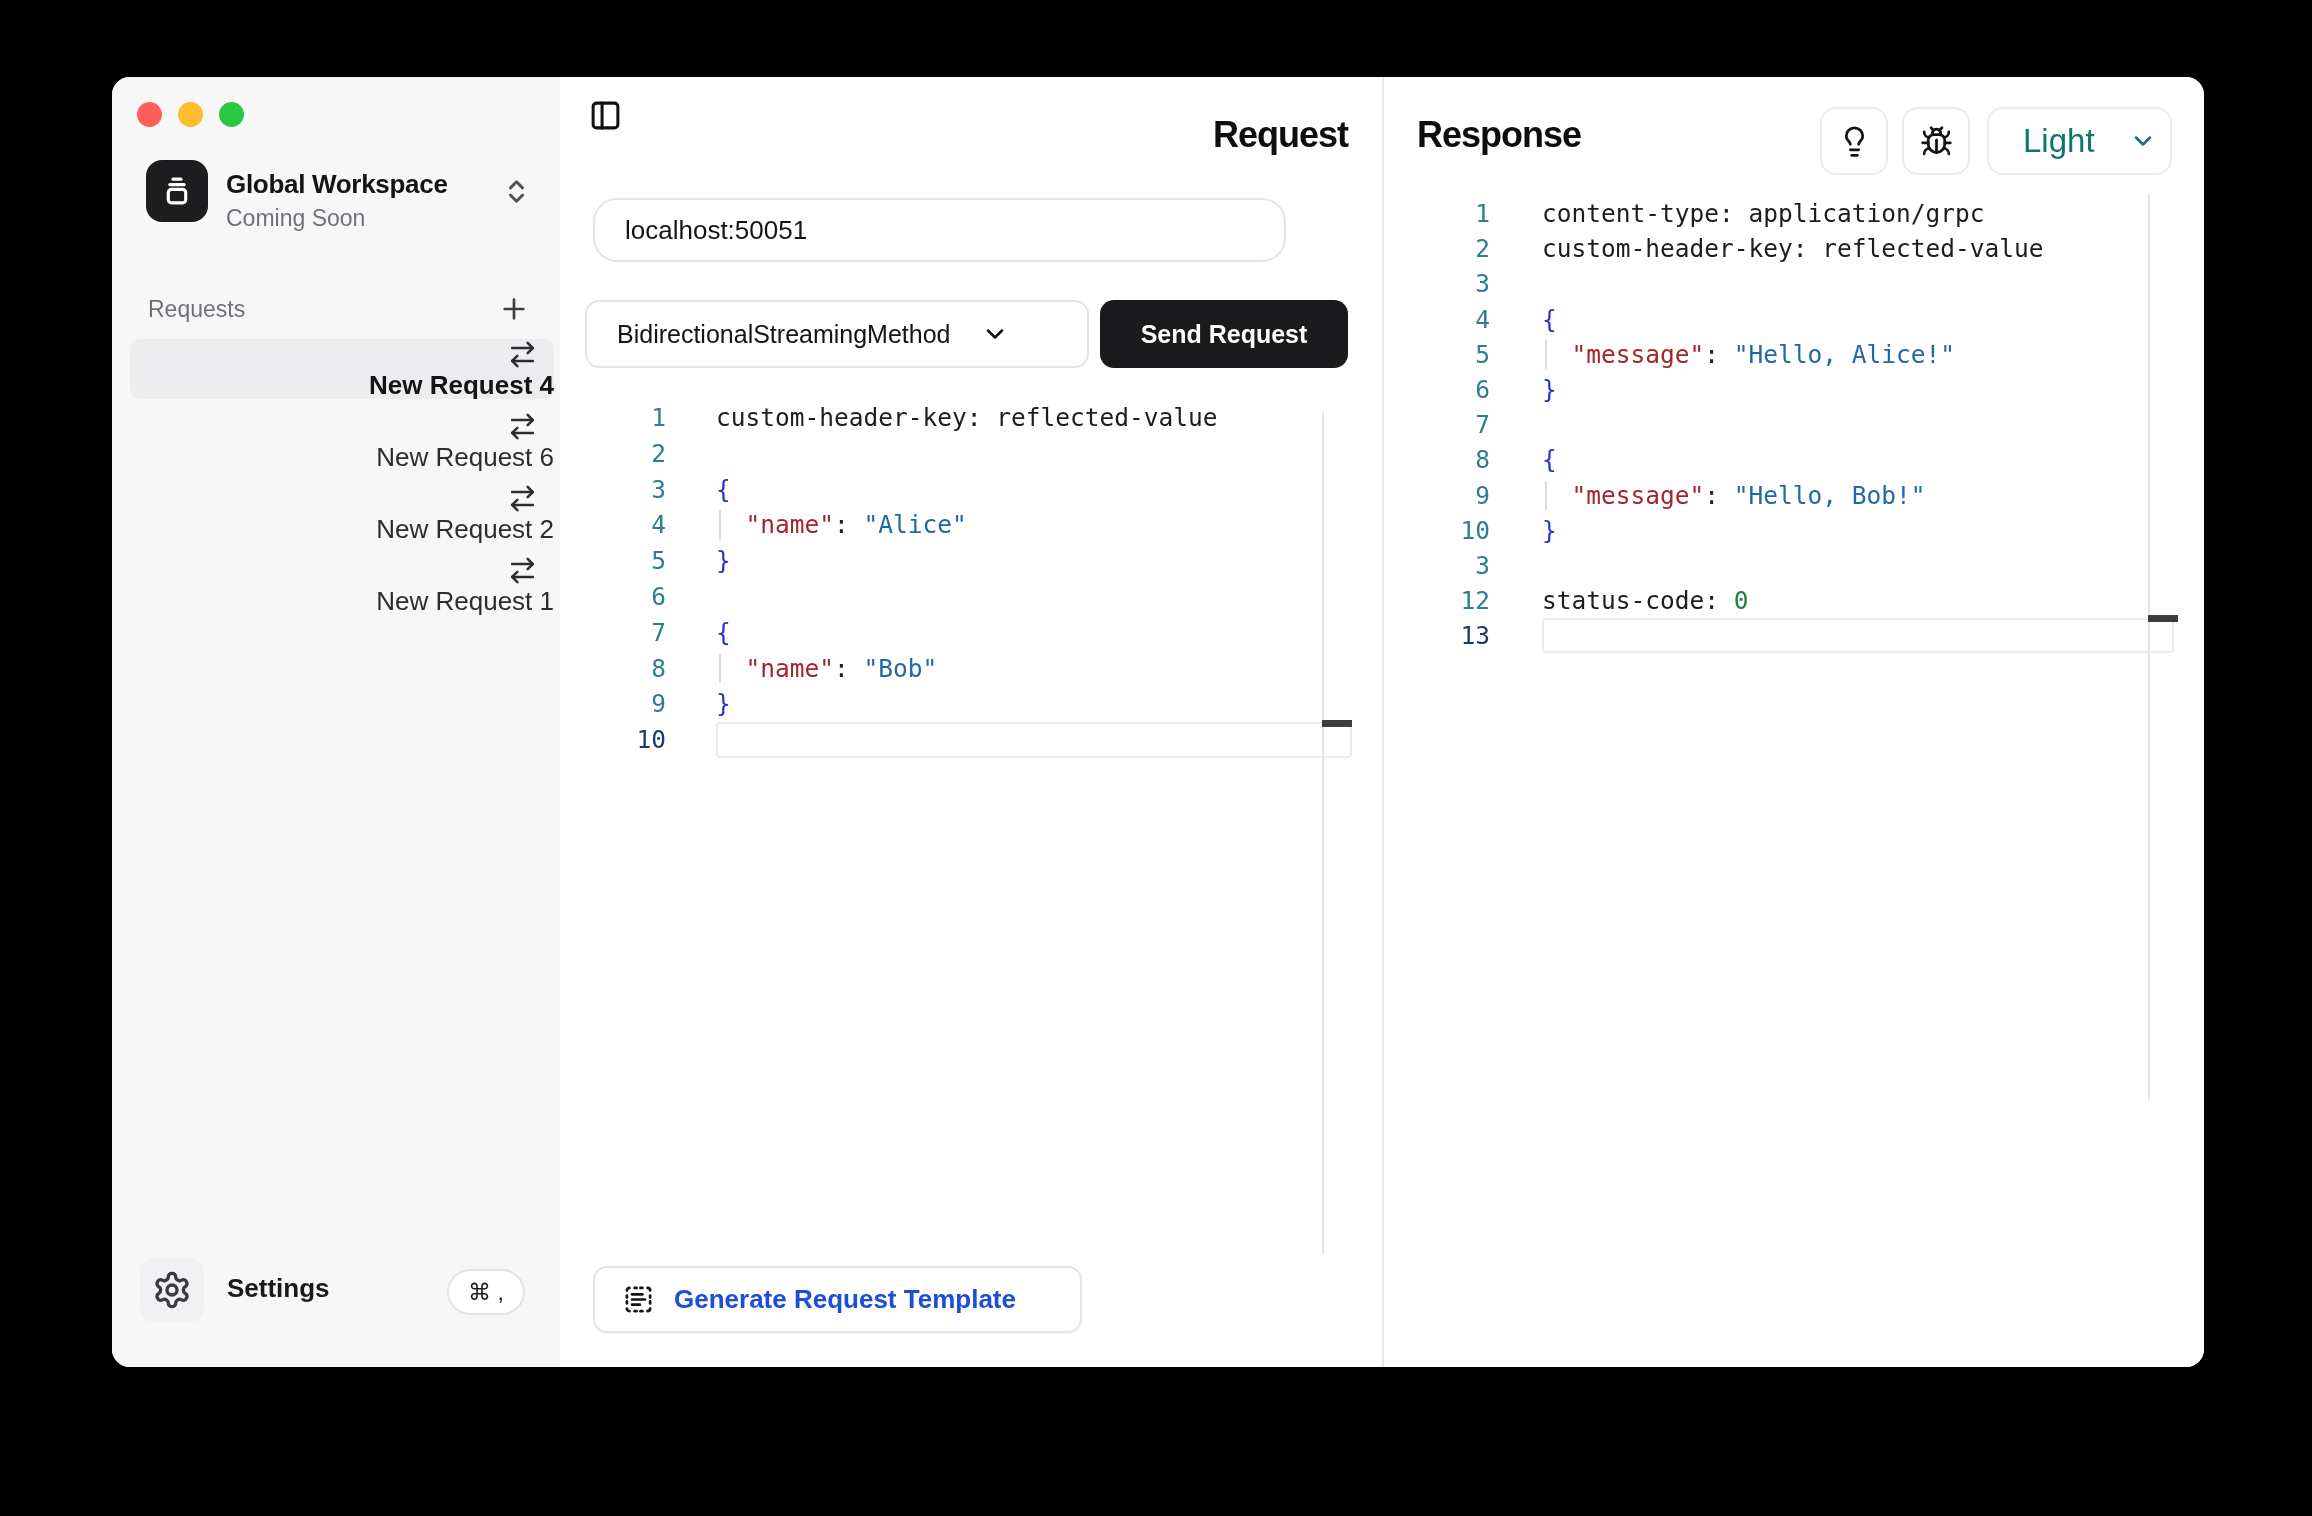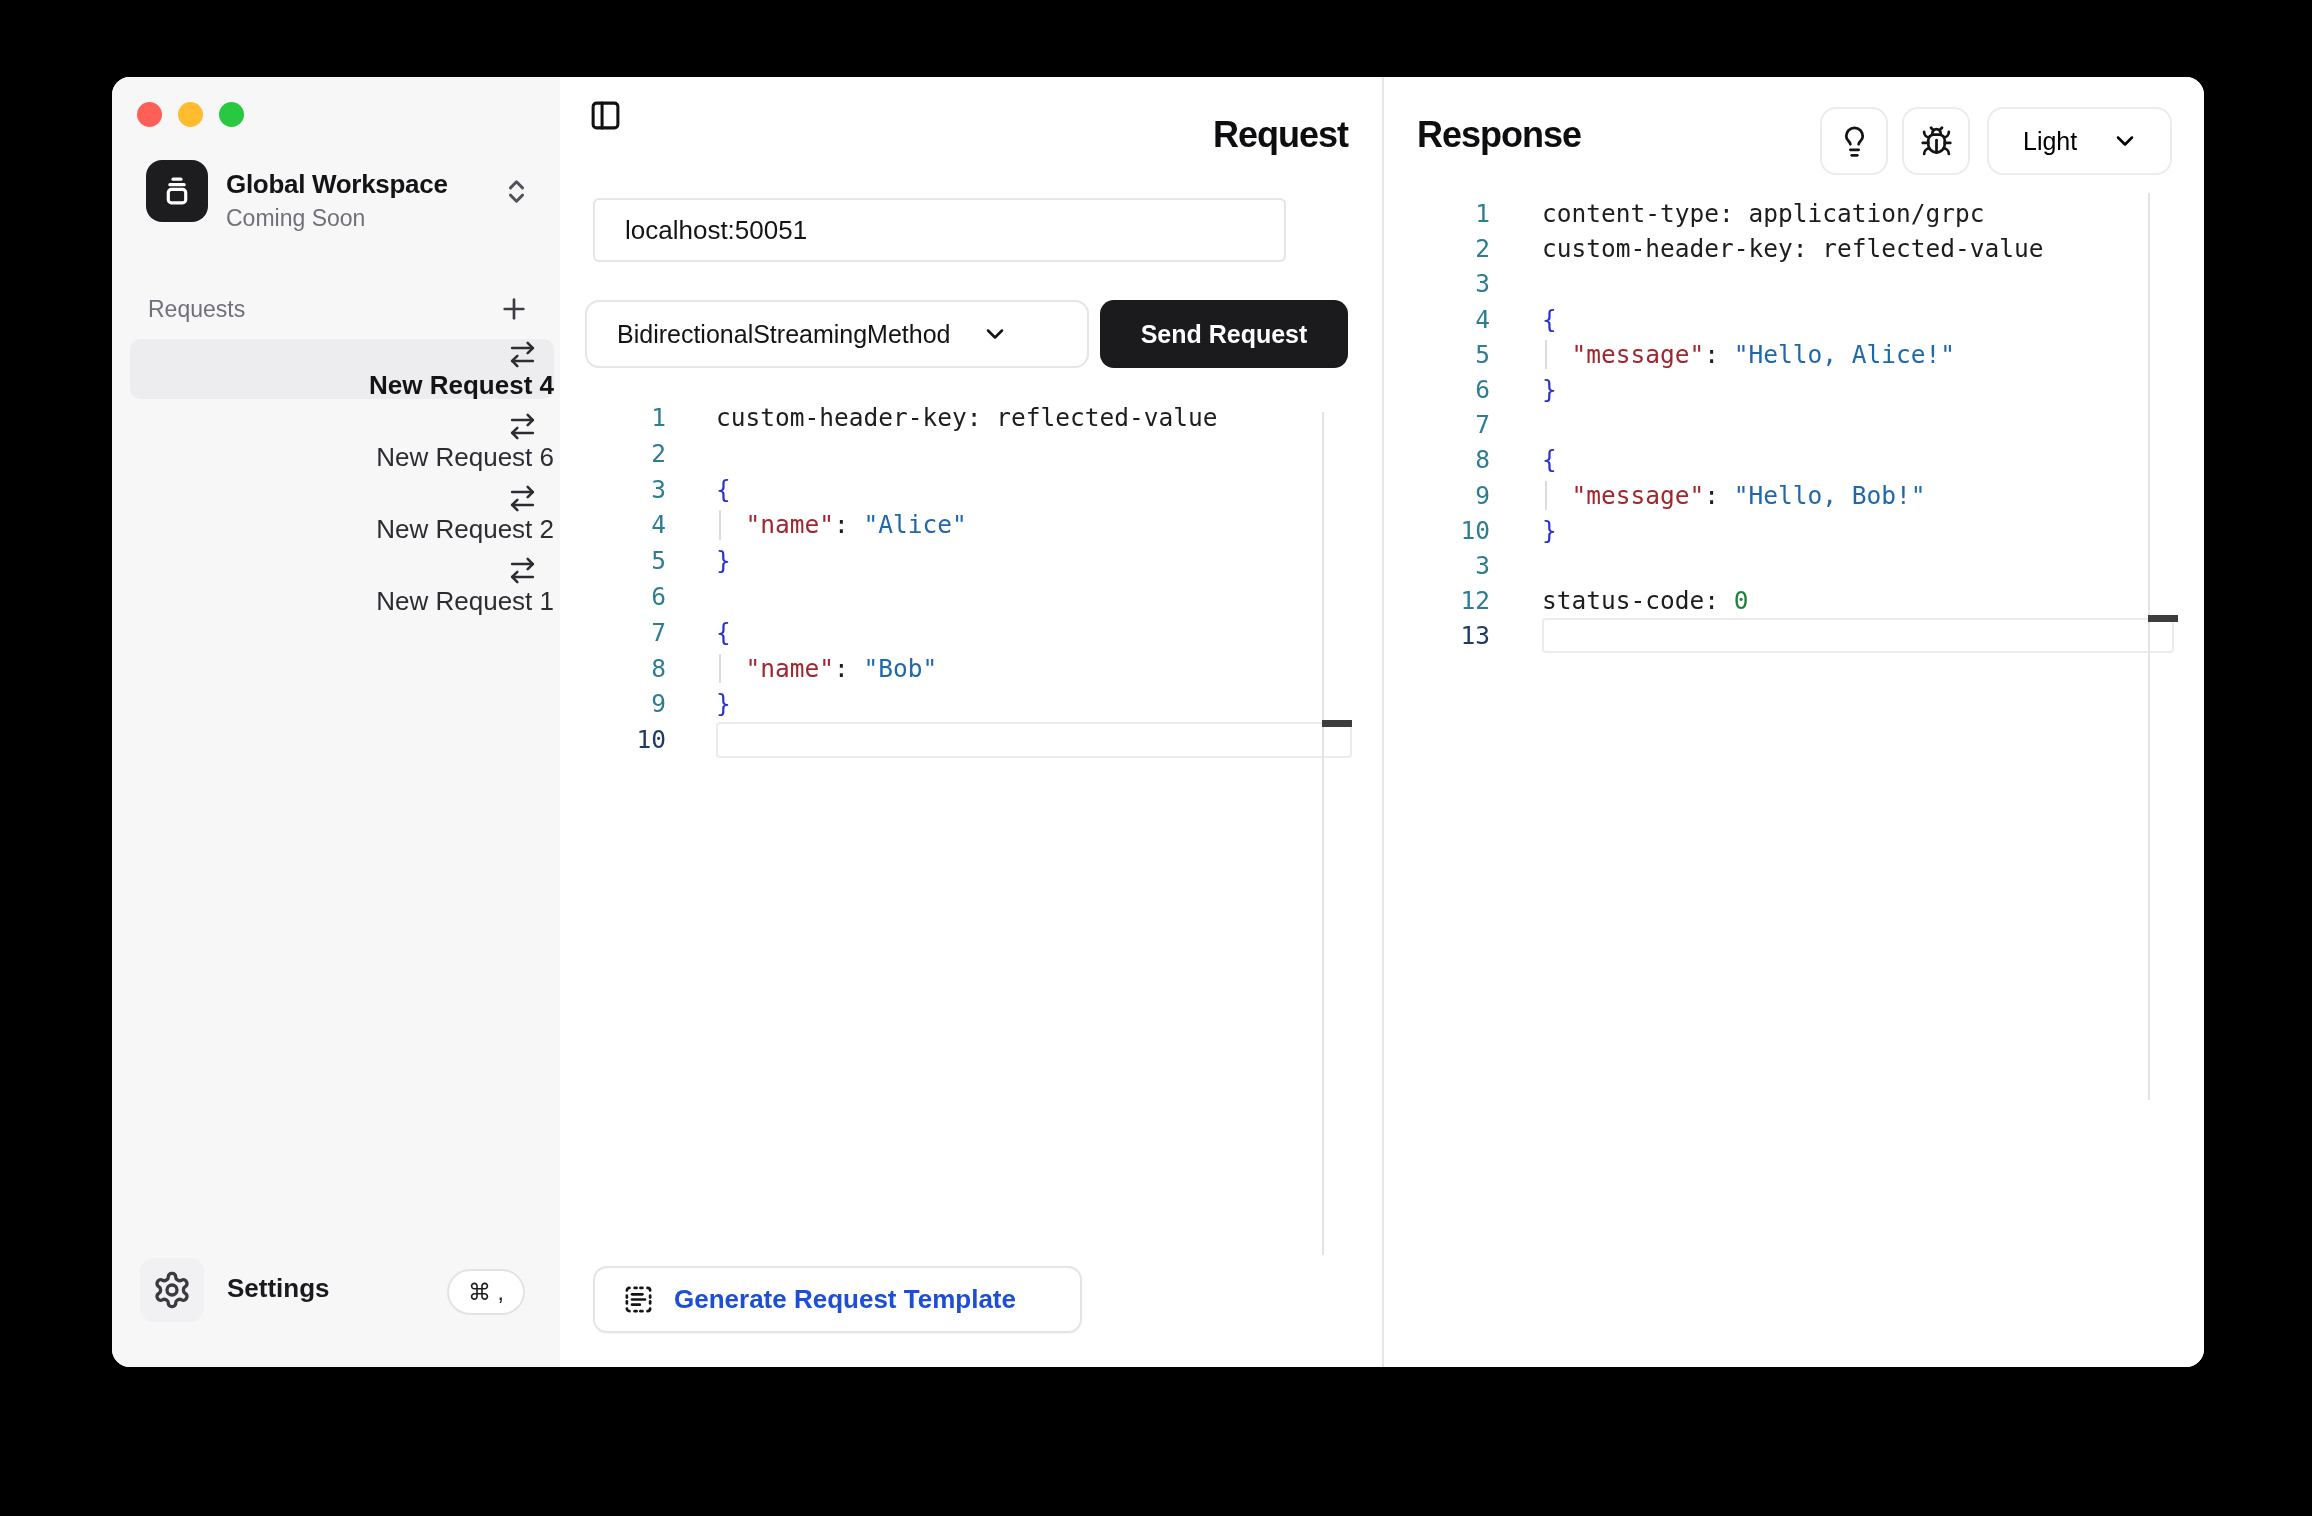--- a/index.html
+++ b/index.html
@@ -32,39 +32,39 @@
              background:#fff;display:flex;align-items:center;justify-content:center;font-size:23px;color:#1c1c1e;box-sizing:border-box;}
   
   .mid{position:absolute;left:448px;top:0;width:822px;height:100%;background:#fff;border-right:2px solid #e7e7e9;box-sizing:content-box;}
   .resp{position:absolute;left:1272px;top:0;width:820px;height:100%;background:#fff;}
   .panel-toggle{position:absolute;left:29px;top:22px;width:33px;height:33px;color:#111;cursor:pointer;}
   .panel-title{position:absolute;top:36px;height:44px;line-height:44px;font-size:36px;font-weight:700;
                color:#0e0e10;letter-spacing:-1px;}
   .mid .panel-title{right:34px;}
   .resp .panel-title{left:33px;}
   .url-input{position:absolute;left:33px;top:121px;width:693px;height:64px;border:2px solid var(--border,#e5e5e8);
-             border-radius:6px;box-sizing:border-box;font-size:26px;color:#141417;padding:15px 30px;background:#fff;outline:none;
+             border-radius:24px;box-sizing:border-box;font-size:26px;color:#141417;padding:15px 30px;background:#fff;outline:none;
              font-family:"Liberation Sans",sans-serif;}
   .method-select{position:absolute;left:25px;top:223px;width:504px;height:68px;border:2px solid var(--border,#e5e5e8);
                  border-radius:14px;box-sizing:border-box;display:flex;align-items:center;background:#fff;cursor:pointer;}
   .method-select span{margin-left:30px;font-size:25px;color:#141417;flex:1;}
   .chev{width:28px;height:28px;color:#8e8e96;margin-right:22px;flex:0 0 auto;}
   .send-btn{position:absolute;left:540px;top:223px;width:248px;height:68px;border-radius:14px;background:var(--send-button-bg,#1b1b1e);
             color:#fff;font-size:25px;font-weight:700;display:flex;align-items:center;justify-content:center;cursor:pointer;}
   .gen-btn{position:absolute;left:33px;top:1189px;width:489px;height:67px;border:2px solid var(--border,#e5e5e8);
            border-radius:14px;box-sizing:border-box;background:#fff;display:flex;align-items:center;cursor:pointer;
            box-shadow:0 1px 2px rgba(0,0,0,.04);}
   .gen-btn .gicon{width:31px;height:31px;margin-left:28px;margin-right:20px;color:#141417;flex:0 0 auto;}
   .gen-btn span{font-size:26px;font-weight:700;color:#1d4ed8;}
   .icon-btn{position:absolute;top:30px;width:68px;height:68px;border:2px solid #ececee;border-radius:16px;box-sizing:border-box;
             background:#fff;display:flex;align-items:center;justify-content:center;color:#141417;cursor:pointer;}
   .icon-btn svg{width:33px;height:33px;}
   .theme-select{position:absolute;left:603px;top:30px;width:185px;height:68px;border:2px solid #ececee;border-radius:16px;
                 box-sizing:border-box;background:#fff;display:flex;align-items:center;cursor:pointer;}
-  .theme-select span{margin-left:34px;font-size:25px;color:#000000;flex:1;}
+  .theme-select span{margin-left:34px;font-size:33px;color:#0f766e;flex:1;}
   
   .editor{position:absolute;font-family:"DejaVu Sans Mono","Liberation Mono",monospace;font-size:24.5px;}
   .editor .gutter{position:absolute;left:0;top:0;width:106px;text-align:right;}
   .editor .code{position:absolute;top:0;}
   .editor-request{left:0;top:323px;width:822px;--pitch:35.8px;}
   .editor-request .code{left:156px;width:636px;}
   .editor-response{left:0;top:119px;width:820px;--pitch:35.2px;}
   .editor-response .code{left:158px;width:632px;}
   .lnum{height:var(--pitch);line-height:var(--pitch);color:var(--line-number,#2e7d93);}
   .lnum.active{color:var(--line-number-active,#1e3a66);}

